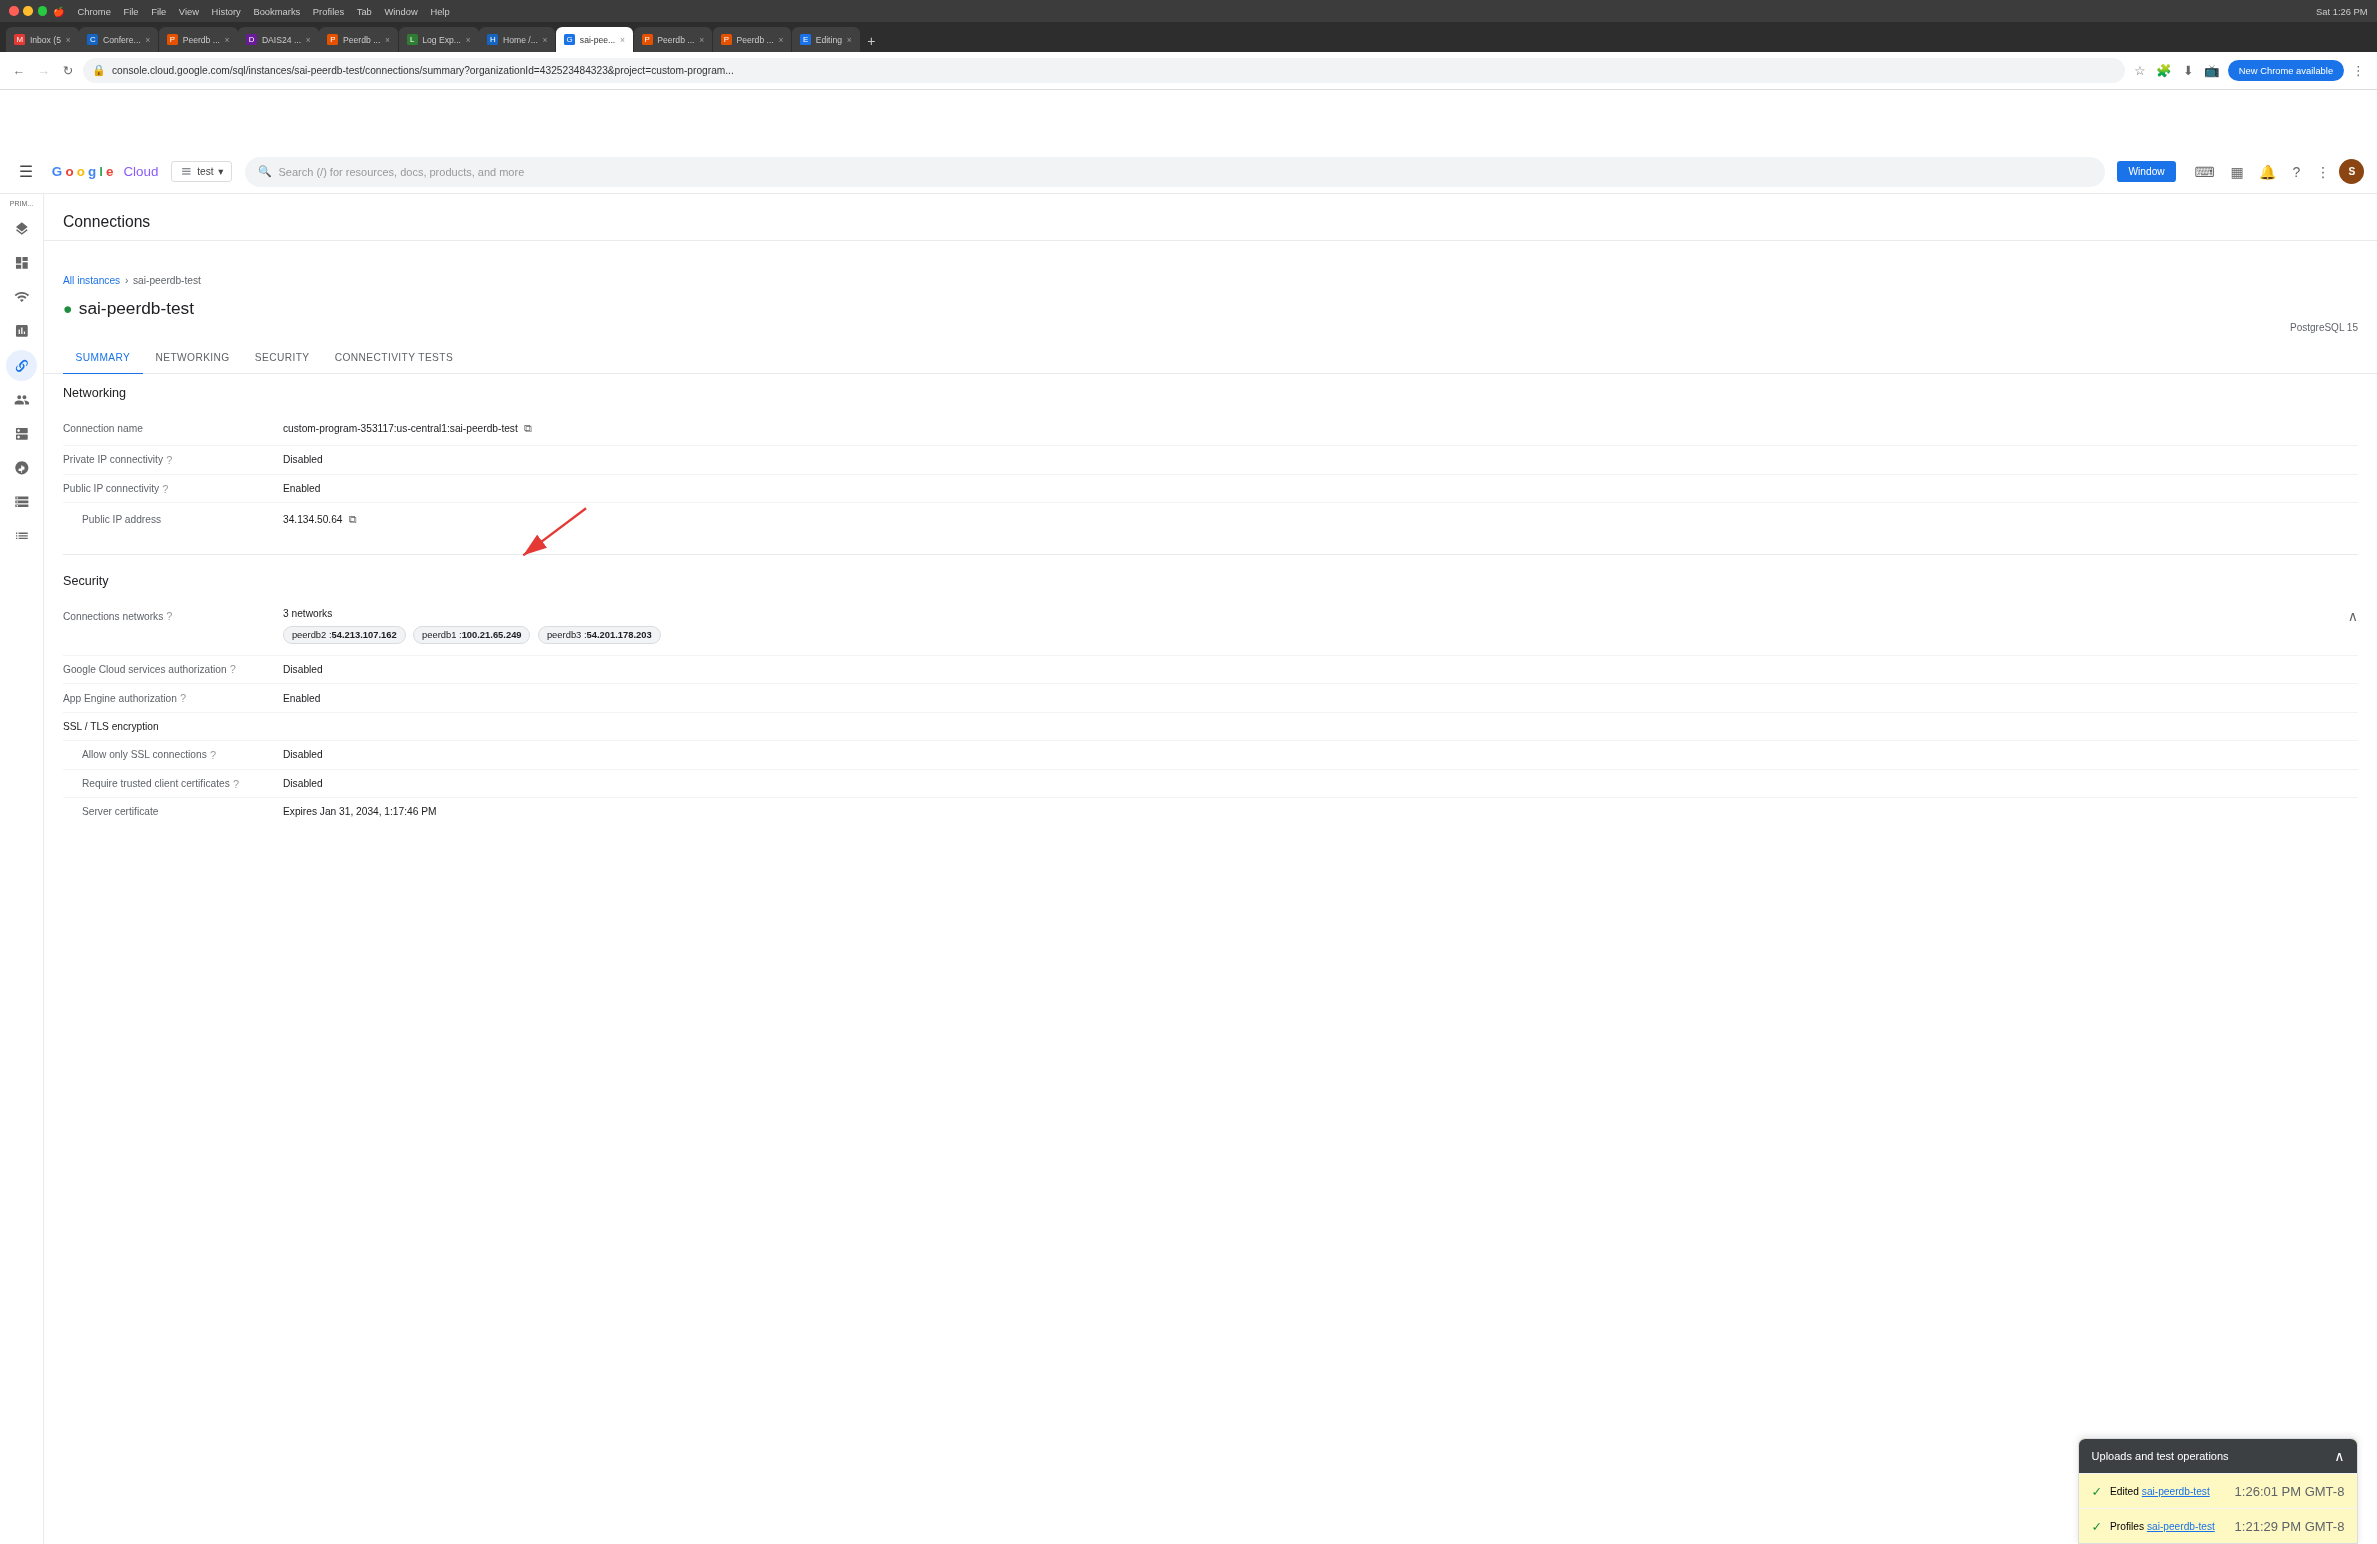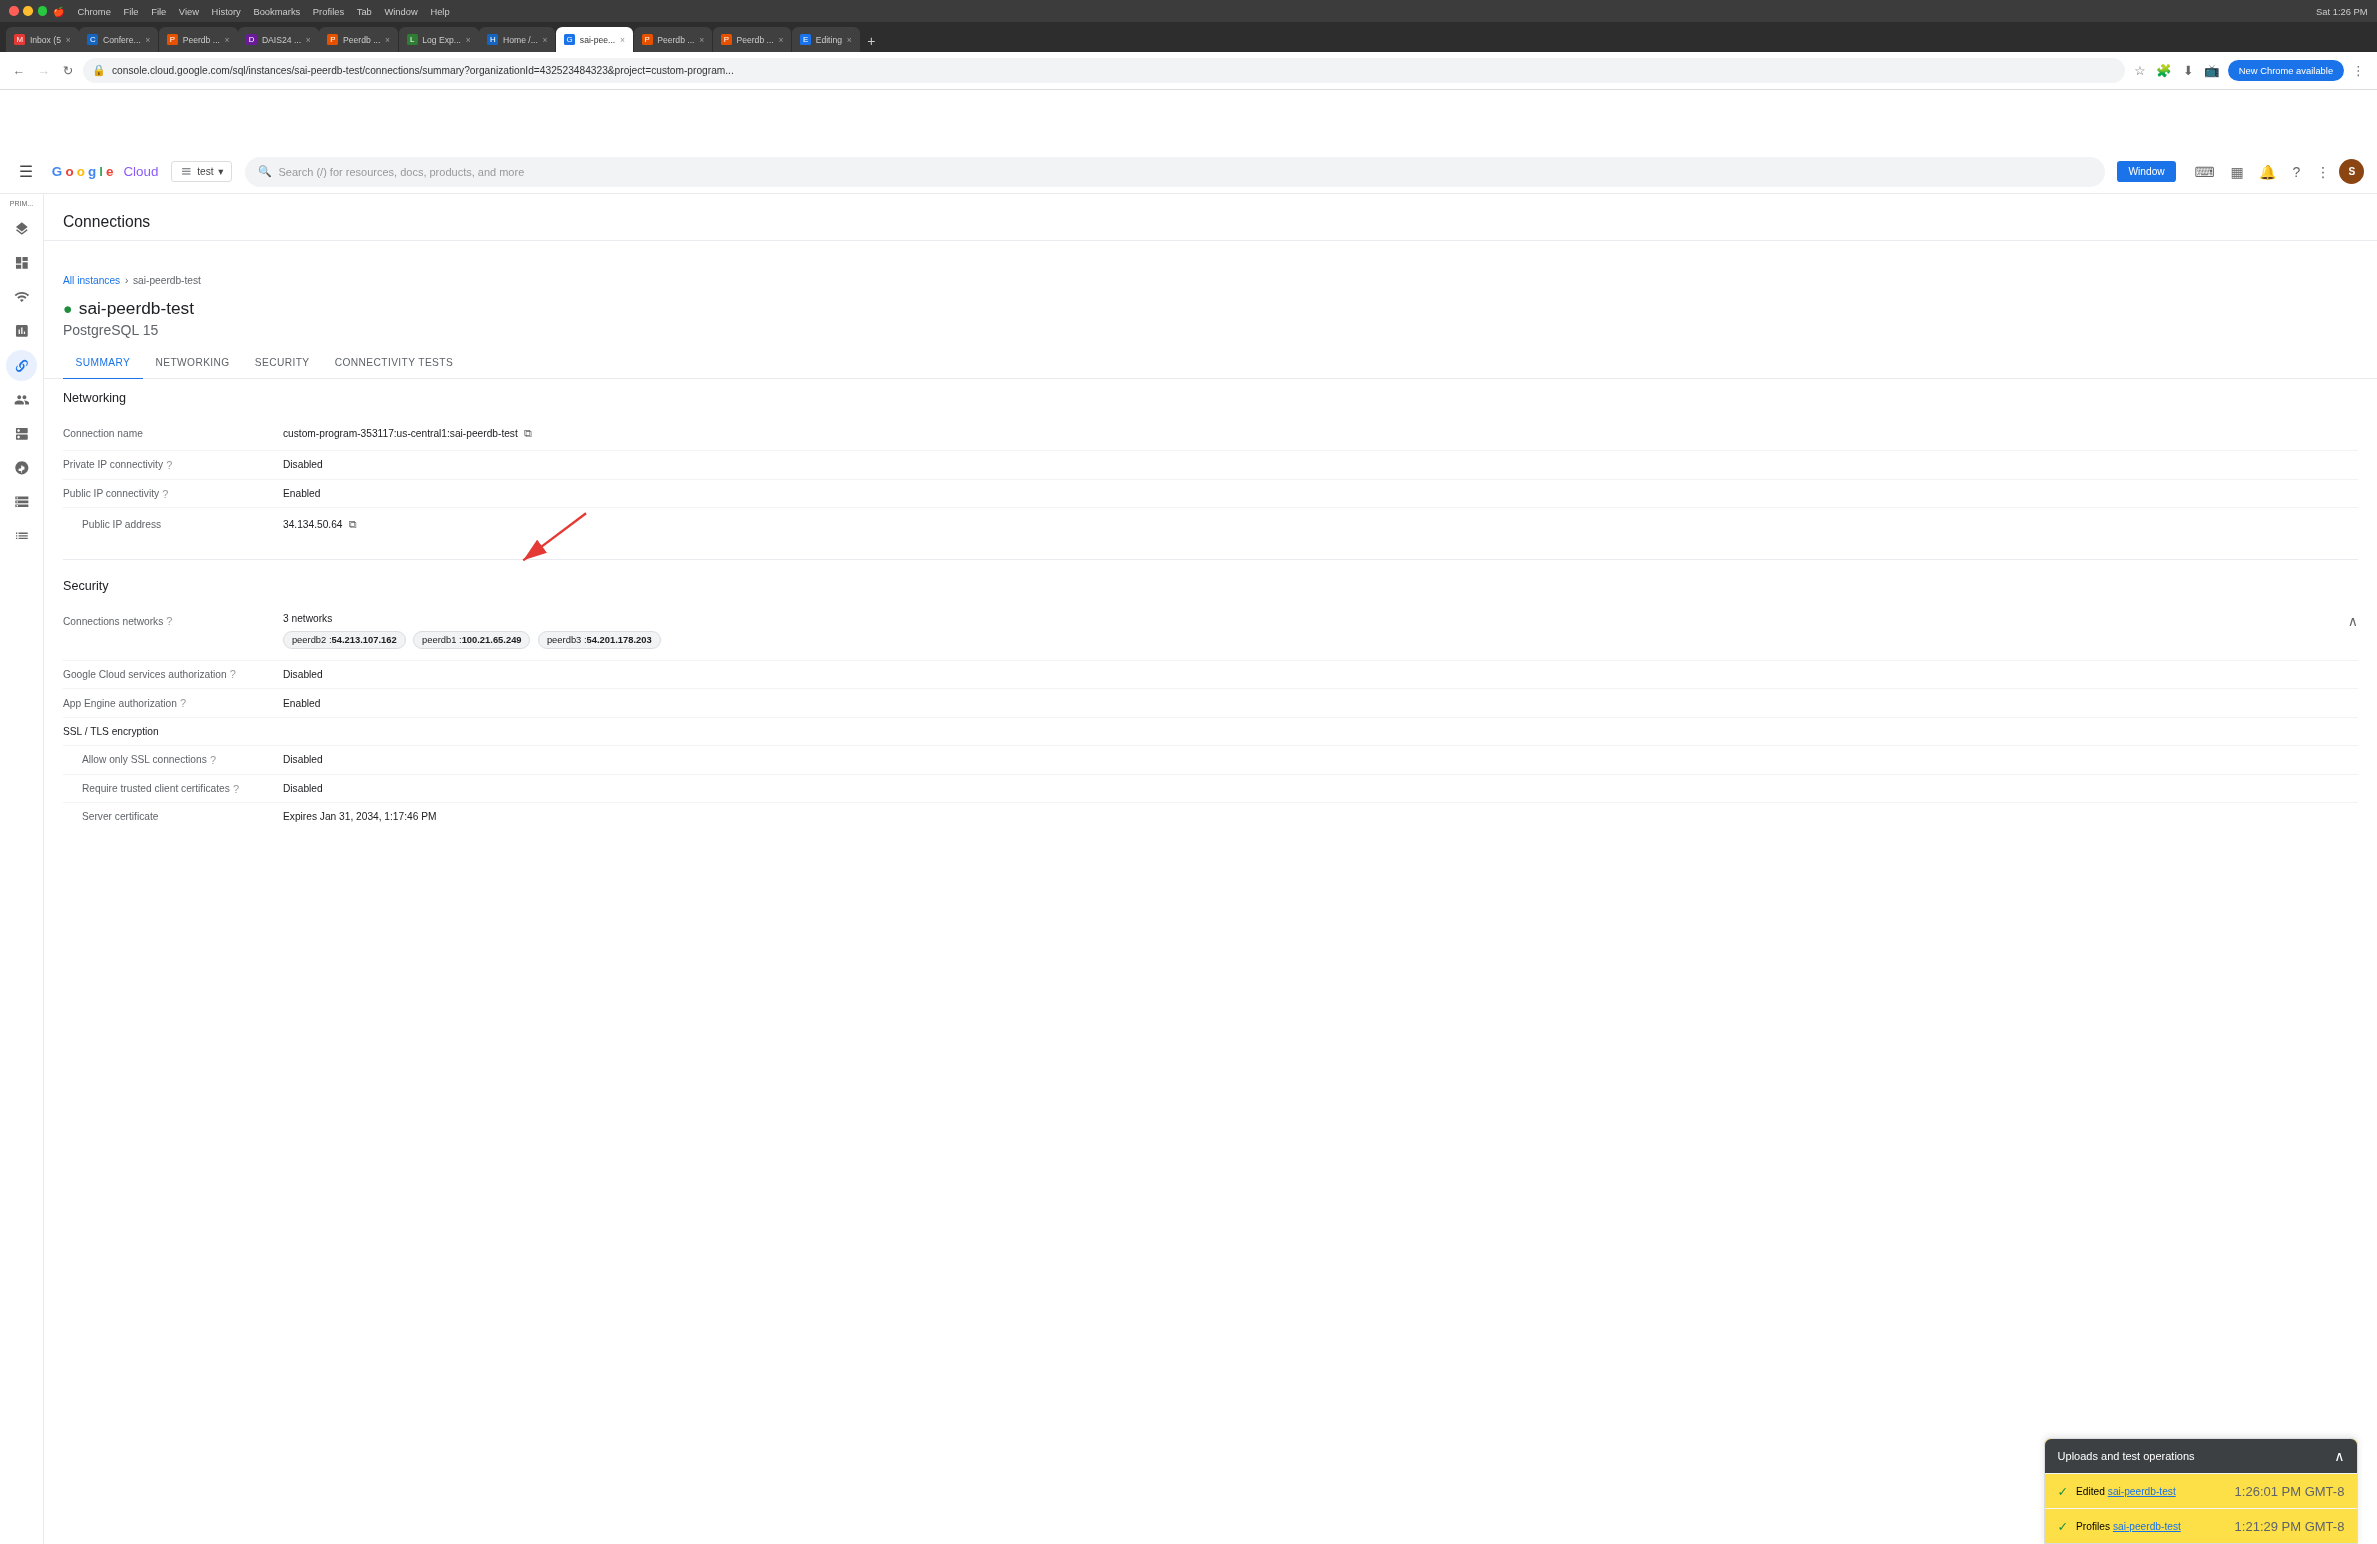--- a/index.html
+++ b/index.html
@@ -184,21 +184,21 @@
 
     
     .breadcrumb { display: flex; align-items: center; gap: 4.7px; font-size: 10.2px; color: #5f6368; margin-bottom: 6.3px; margin-top: 24px; }
     .breadcrumb a { color: #1a73e8; text-decoration: none; }
 
     
     .instance-header { padding: 6.3px 19px 0 19px; }
     .instance-name-row { display: flex; align-items: center; gap: 6.3px; margin-bottom: 3.1px; }
     .instance-name { font-size: 17.3px; color: #202124; font-weight: 400; }
     .status-icon-green { color: #1e8e3e; font-size: 15.7px; }
-    .instance-version { font-size: 14px; color: #5f6368; margin-bottom: 9.4px; }
+    .instance-version { font-size: 10px; color: #5f6368; margin-bottom: 9.4px; text-align: right; }
 
     
     .page-tabs { display: flex; border-bottom: 0.8px solid #e8eaed; padding: 0 19px; margin-bottom: 0; }
     .page-tab {
       padding: 9.4px 12.6px;
       font-size: 10.2px;
       color: #5f6368;
       cursor: pointer;
       border-bottom: 1.6px solid transparent;
       margin-bottom: -0.8px;
@@ -234,22 +234,22 @@
     }
     .network-badge strong { color: #202124; }
 
     .chevron-up-btn { background: none; border: none; cursor: pointer; color: #666; font-size: 14px; margin-left: auto; }
 
     
     .uploads-panel {
       position: fixed;
       bottom: 0;
       right: 19px;
-      width: 314px;
-      background: #fde047;
+      width: 280px;
+      background: #fef9c3;
       border: 0.8px solid #dadce0;
       border-radius: 6.3px 6.3px 0 0;
       box-shadow: 0 -1.6px 7.9px rgba(0,0,0,0.1);
       z-index: 100;
     }
     .uploads-header {
       background: #3c4043;
       color: #fff;
       padding: 9.4px 12.6px;
       display: flex;

